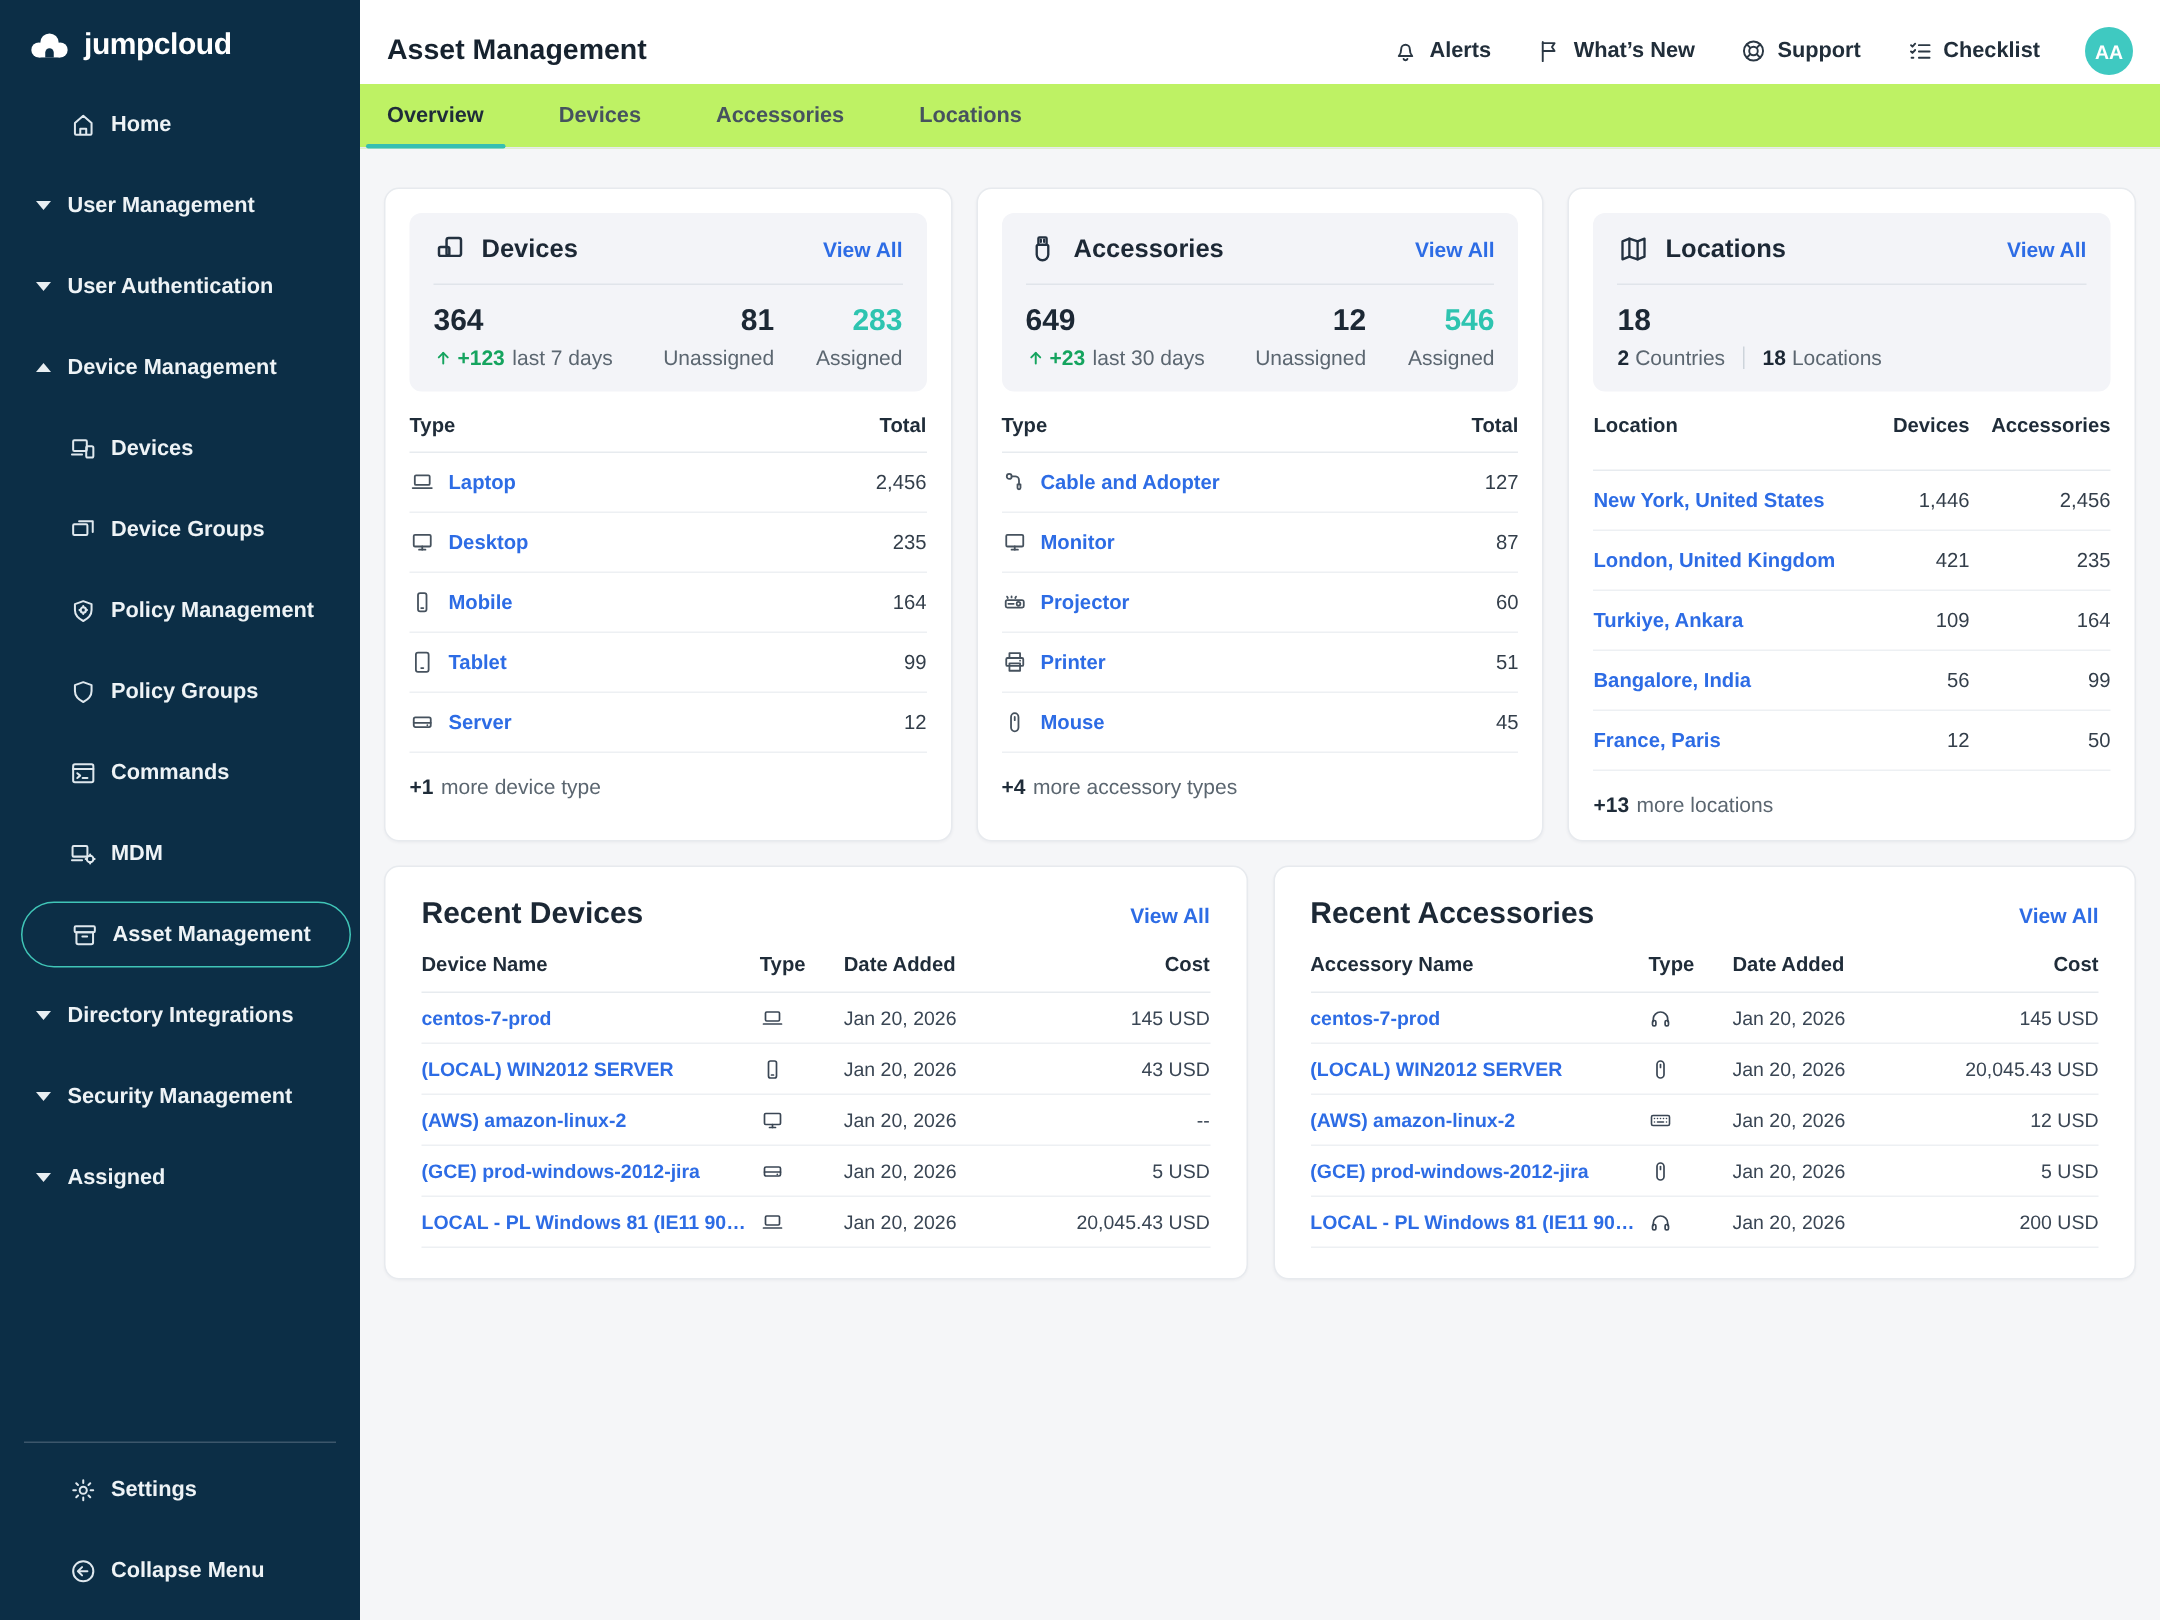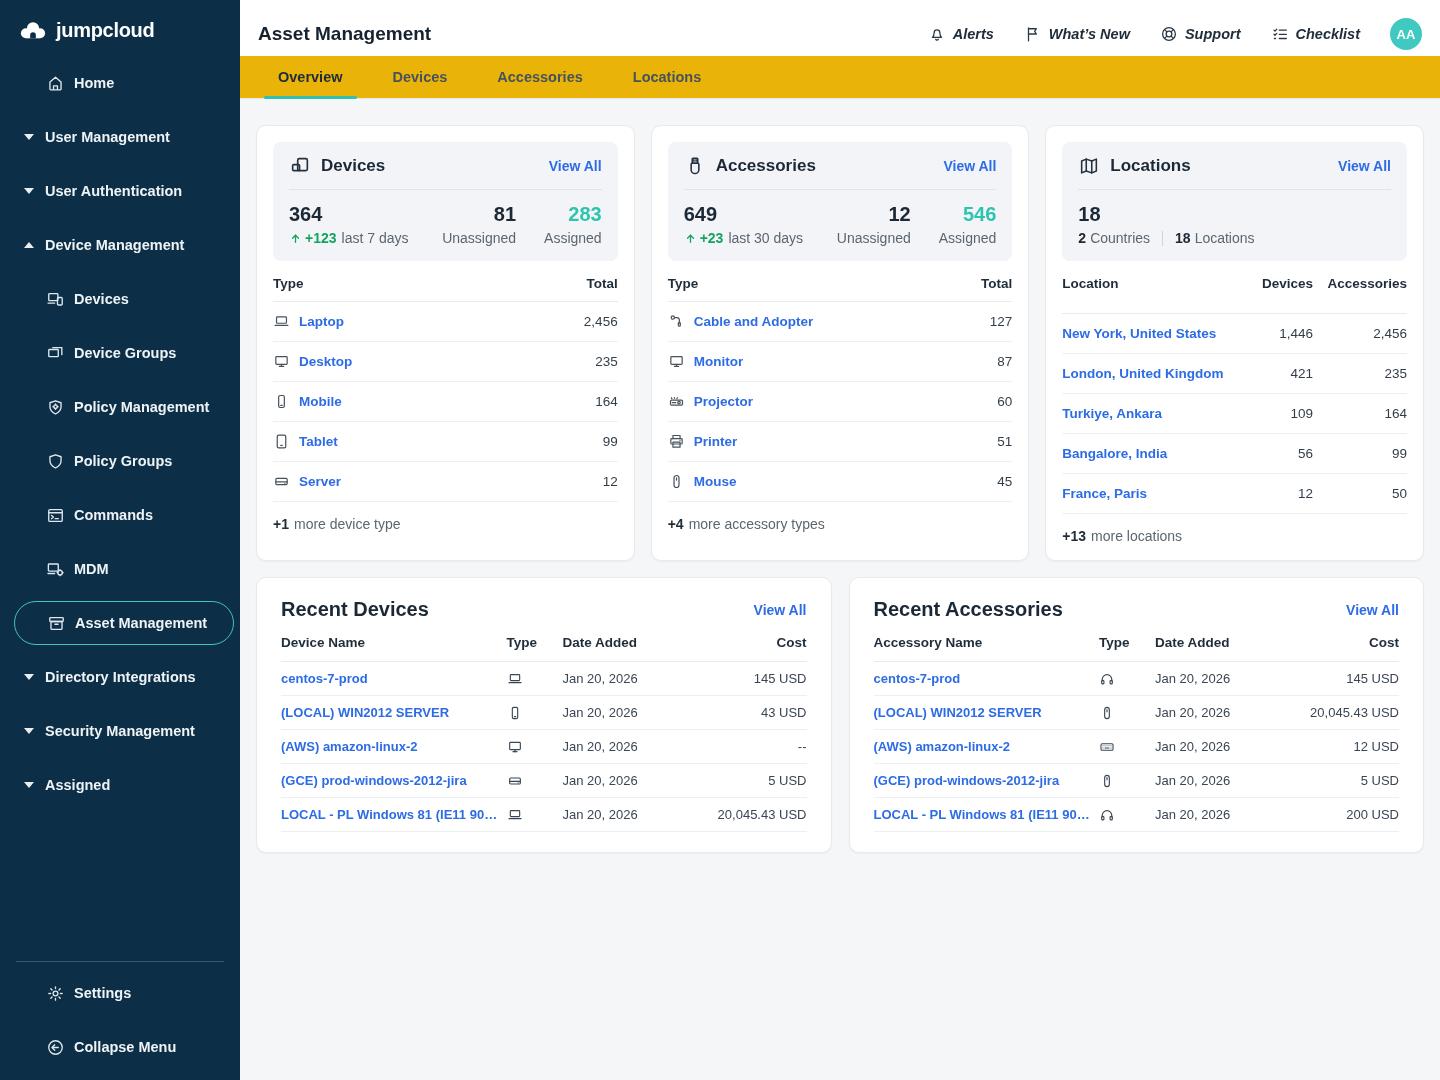--- a/index.html
+++ b/index.html
@@ -22,25 +22,25 @@
   .caret { width:0; height:0; border-left:5px solid transparent; border-right:5px solid transparent; border-top:6px solid #e8eef2; }
   .caret.up { border-top:none; border-bottom:6px solid #e8eef2; }
   .side-footer { margin-top:auto; padding-bottom:6px; }
   .side-divider { height:1px; background:#3c566b; margin:0 16px 4px 16px; }
 
   
   .main { flex:1; display:flex; flex-direction:column; background:#f5f6f8; min-width:0; }
   .topbar { background:#fff; display:flex; align-items:center; justify-content:space-between; padding:18px 18px 6px 18px; }
   .page-title { font-size:19px; font-weight:700; color:#16222e; }
   .topbar-actions { display:flex; align-items:center; gap:30px; }
-  .tb-action { display:flex; align-items:center; gap:7px; font-size:14.5px; font-weight:700; color:#212e3a; cursor:pointer;font-style:italic; }
+  .tb-action { display:flex; align-items:center; gap:7px; font-size:14.5px; font-weight:700; color:#212e3a; cursor:pointer; }
   .tb-action .ic { width:18px; height:18px; color:#2b3844; }
   .avatar { width:32px; height:32px; border-radius:50%; background:#3fc9c1; color:#fff; font-size:13px; font-weight:700; display:flex; align-items:center; justify-content:center; cursor:pointer;text-align:right; }
 
-  .tabbar { background:#eab308; display:flex; padding-left:24px; border-bottom:1px solid #e6e9ee;text-align:right; }
+  .tabbar { background:#bef264; display:flex; padding-left:4px; border-bottom:1px solid #e6e9ee;text-align:right; }
   .tab { padding:13px 14px; font-size:14.5px; font-weight:700; color:#46535e; cursor:pointer; position:relative; margin-right:22px; }
   .tab.active { color:#1f2c39; }
   .tab.active::after { content:""; position:absolute; left:0; right:0; bottom:-1px; height:3px; border-radius:2px; background:#35bfb1; }
 
   .content { flex:1; padding:26px 16px 16px 16px; overflow:hidden; }
   .cards-row { display:grid; grid-template-columns:1fr 1fr 1fr; gap:16px; margin-bottom:16px; }
   .tables-row { display:grid; grid-template-columns:1fr 1fr; gap:17px; }
 
   .card { background:#fff; border:1px solid #e7eaee; border-radius:10px; padding:16px; box-shadow:0 1px 2px rgba(16,24,40,.04); }
 

